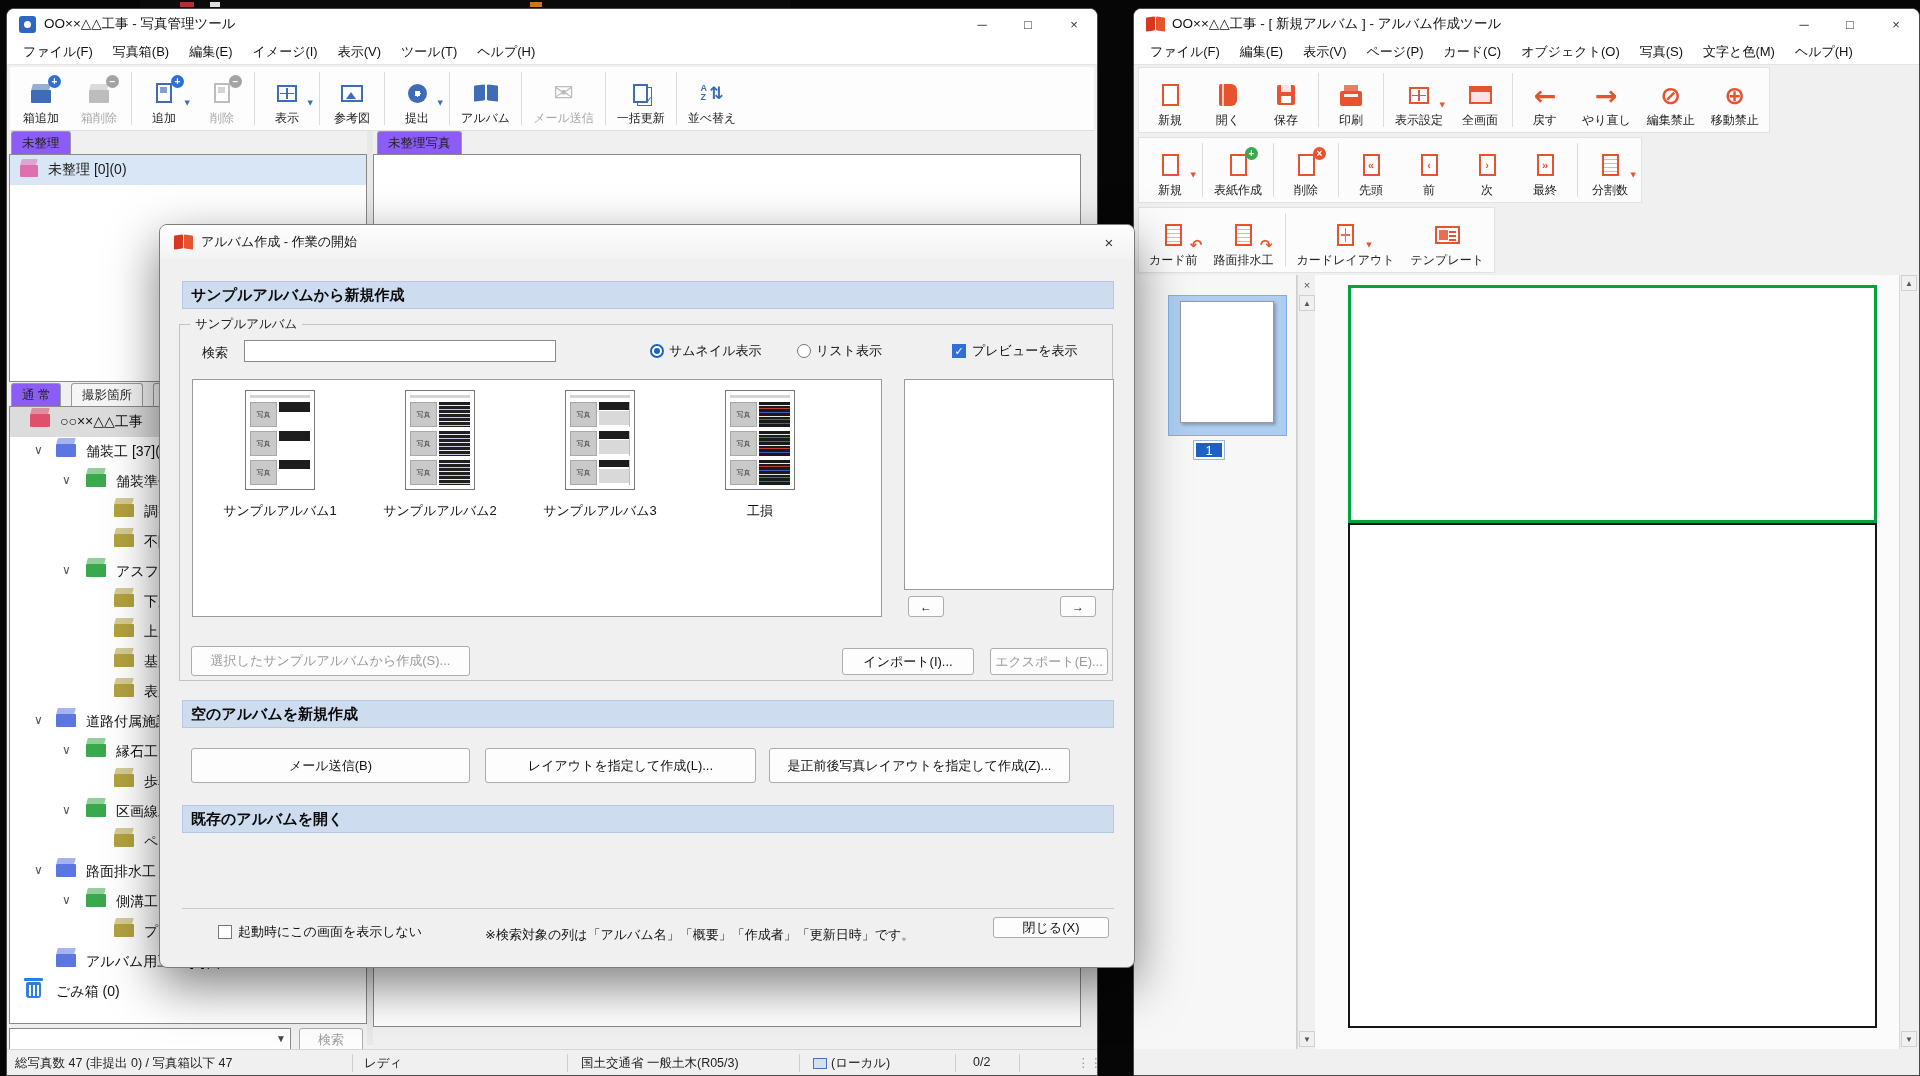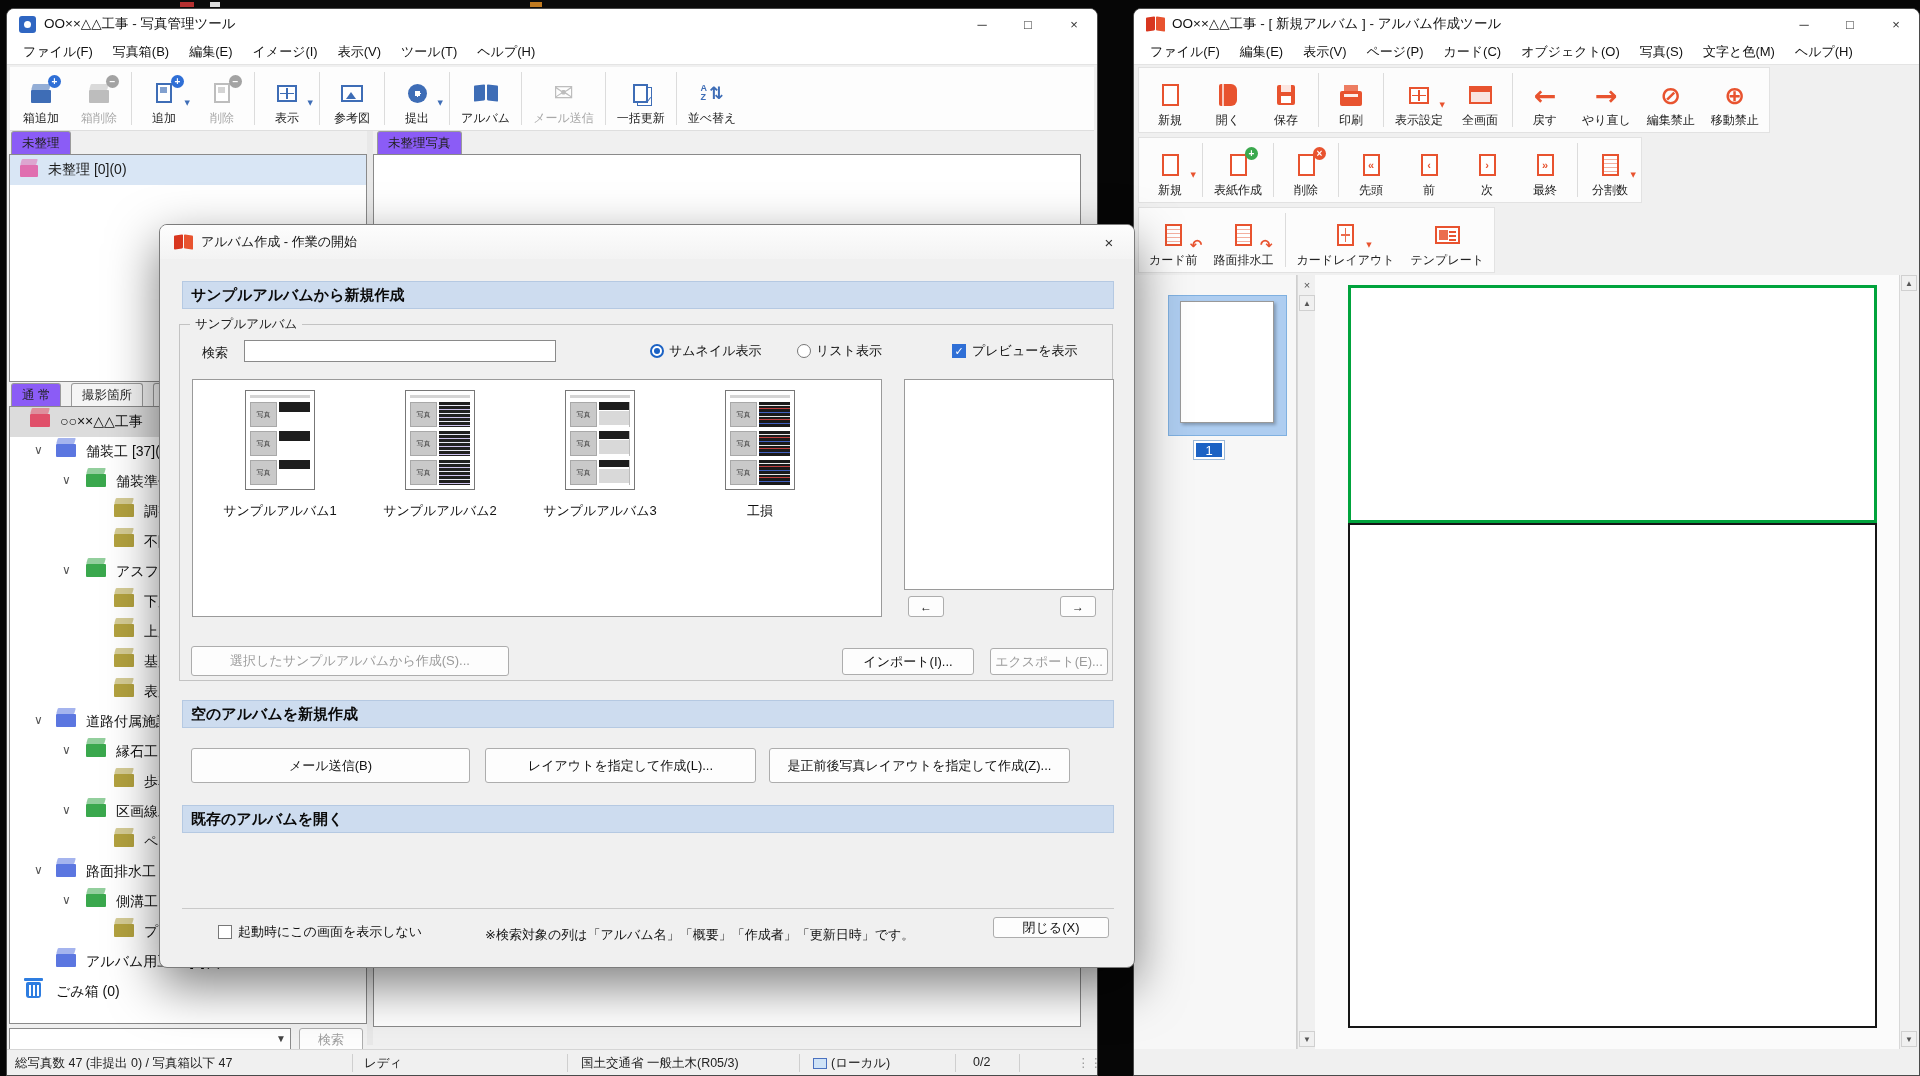--- a/index.html
+++ b/index.html
@@ -709,21 +709,21 @@
 
     <div class="preview"></div>
     <div class="btn navbtn" style="left:728px;top:271px;">
         <span>←</span>
       </div>
     <div class="btn navbtn" style="left:880px;top:271px;">
         <span>→</span>
       </div>
   </div>
 
-  <div class="btn disabled" style="position:absolute;left:31px;top:421px;width:318px;height:30px;">
+  <div class="btn disabled" style="position:absolute;left:31px;top:421px;width:279px;height:30px;">
     <span>選択したサンプルアルバムから作成(S)...</span>
   </div>
   <div class="btn" style="position:absolute;left:682px;top:423px;width:132px;height:27px;">
     <span>インポート(I)...</span>
   </div>
   <div class="btn disabled" style="position:absolute;left:830px;top:423px;width:118px;height:27px;">
     <span>エクスポート(E)...</span>
   </div>
 
   <div class="sect" style="top:475px;">空のアルバムを新規作成</div>

